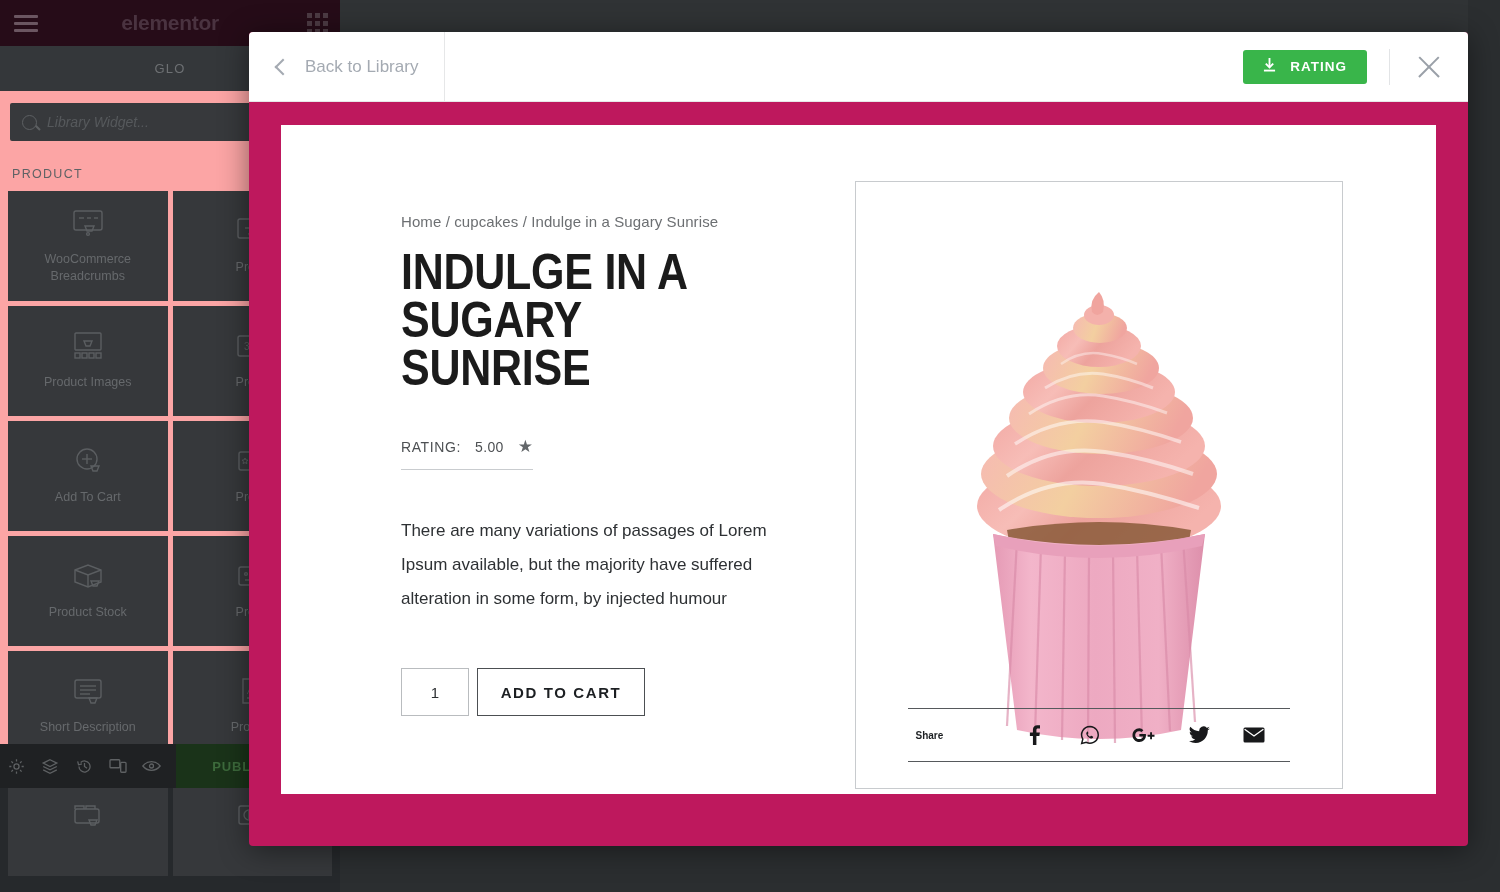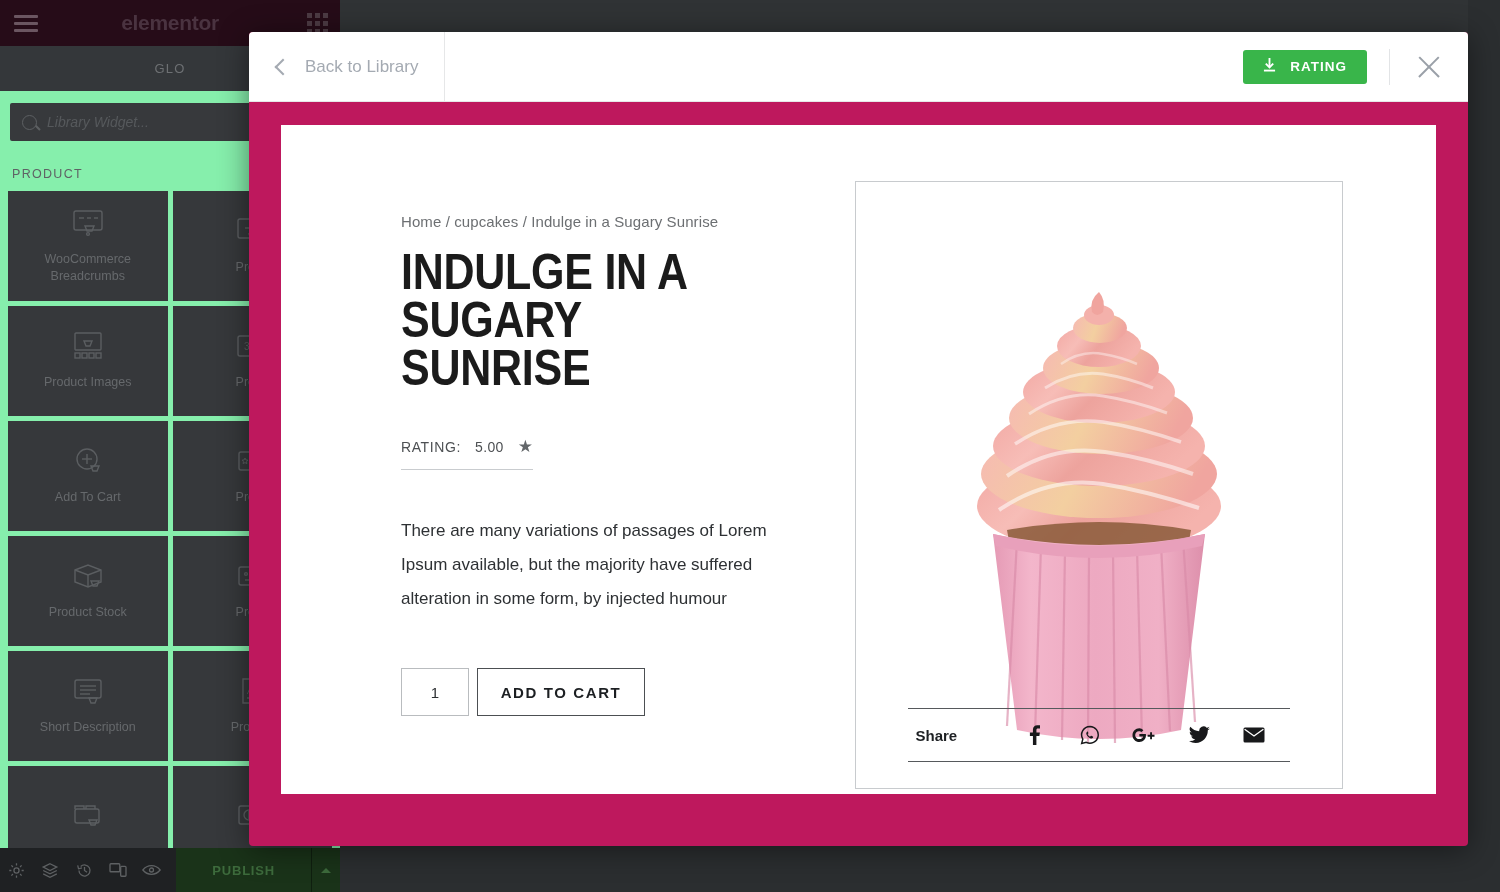--- a/index.html
+++ b/index.html
@@ -6,22 +6,22 @@
   html, body {
     width: 1500px; height: 892px;
     overflow: hidden;
     font-family: "Liberation Sans", sans-serif;
     background: #26292c;
   }
   #root { position: relative; width: 1500px; height: 892px; background: #26292c; }
 
   
   .panel {
-    position: absolute; left: 0; top: 0; width: 340px; height: 892px;
-    background: #86efac;
+    position: absolute; left: 0; top: 0; width: 340px; height: 788px;
+    background: #fca5a5;
   }
   .panel-header {
     position: relative; height: 46px; background: #260c18;
     display: flex; align-items: center; padding: 0 14px;
   }
   .hamburger { width: 24px; height: 17px; display: flex; flex-direction: column;
     justify-content: space-between; cursor: pointer; }
   .hamburger span { display: block; height: 3px; background: #6b5661; border-radius: 1px; }
   .brand {
     position: absolute; left: 0; right: 0; text-align: center;
@@ -173,21 +173,21 @@
     width: 488px; height: 608px; border: 1px solid #c8cbce; background: #fff;
     position: relative; overflow: hidden;
   }
   .cupcake { position: absolute; left: 50%; transform: translateX(-50%); top: 96px;
     width: 300px; height: 470px; }
   .share-bar {
     position: absolute; left: 52px; right: 52px; bottom: 26px;
     border-top: 1.6px solid #56595c; border-bottom: 1.6px solid #56595c;
     height: 54px; display: flex; align-items: center; gap: 0; padding: 0 8px;
   }
-  .share-label { font-size: 15px; font-weight: bold; color: #1d2023; width: 92px;
+  .share-label { font-size: 10px; font-weight: bold; color: #1d2023; width: 92px;
     flex: 0 0 auto; }
   .share-icons { flex: 1 1 auto; display: flex; align-items: center;
     justify-content: space-around; }
   .share-icons span { color: #18191b; font-size: 19px; cursor: pointer; display: flex;
     align-items: center; justify-content: center; width: 34px; height: 30px; }
 </style>
 </head>
 <body>
 
 <div id="root">

